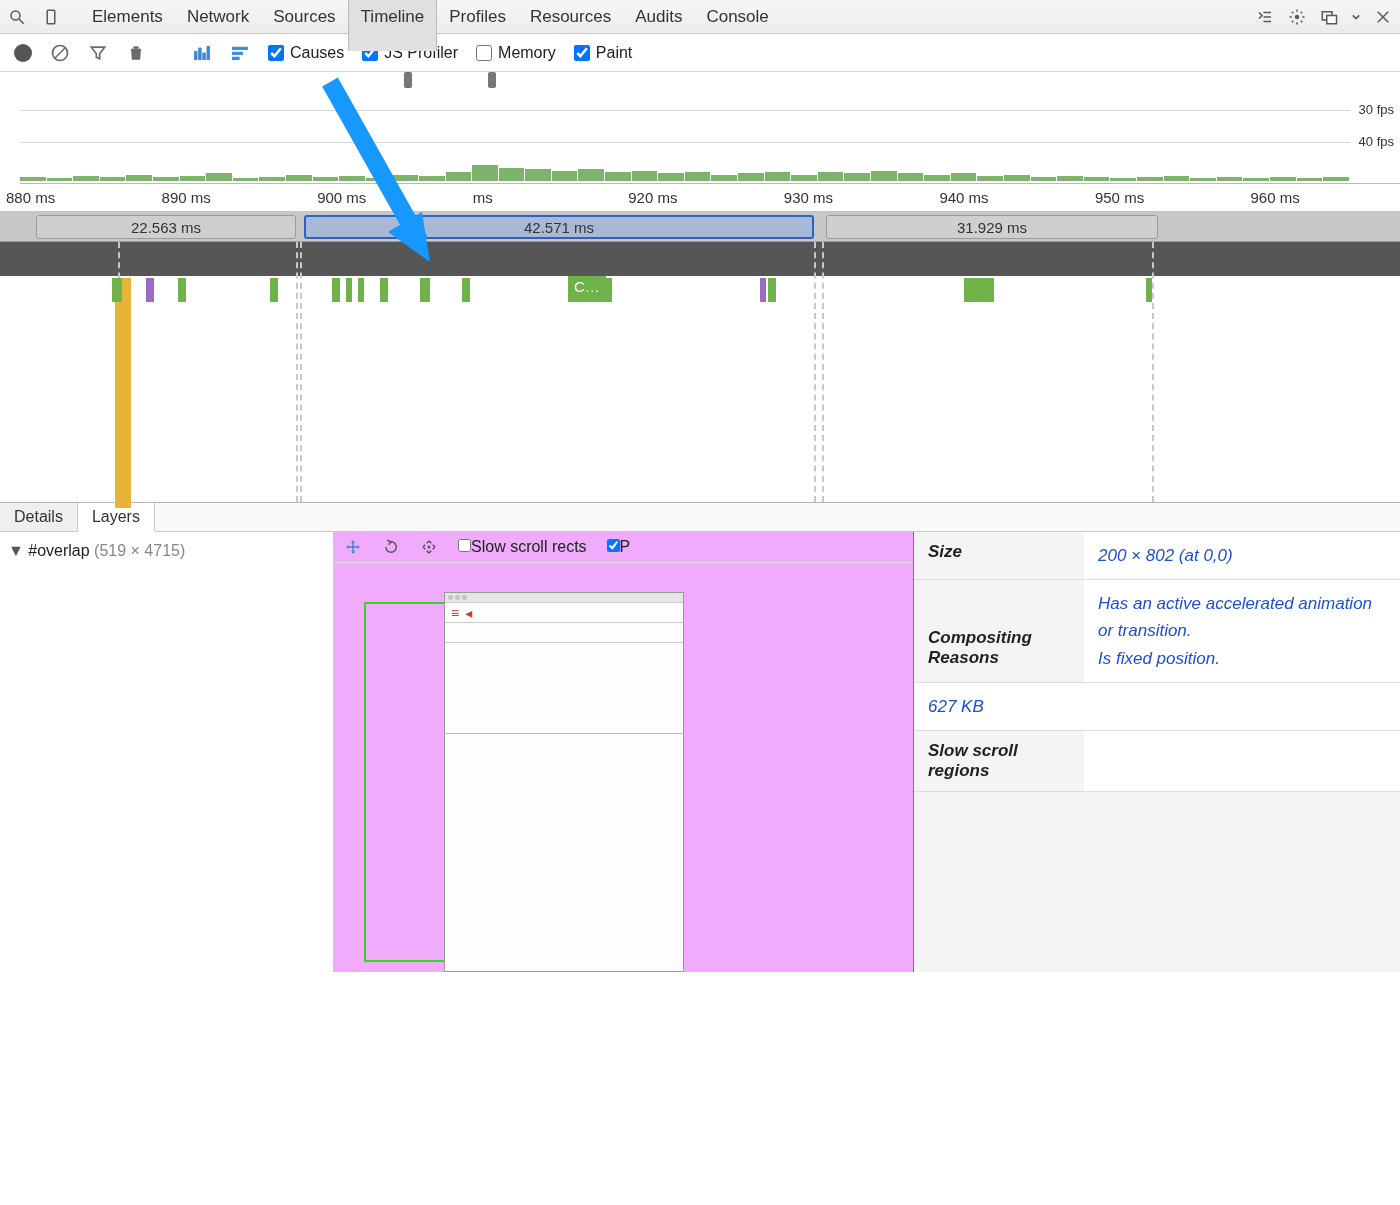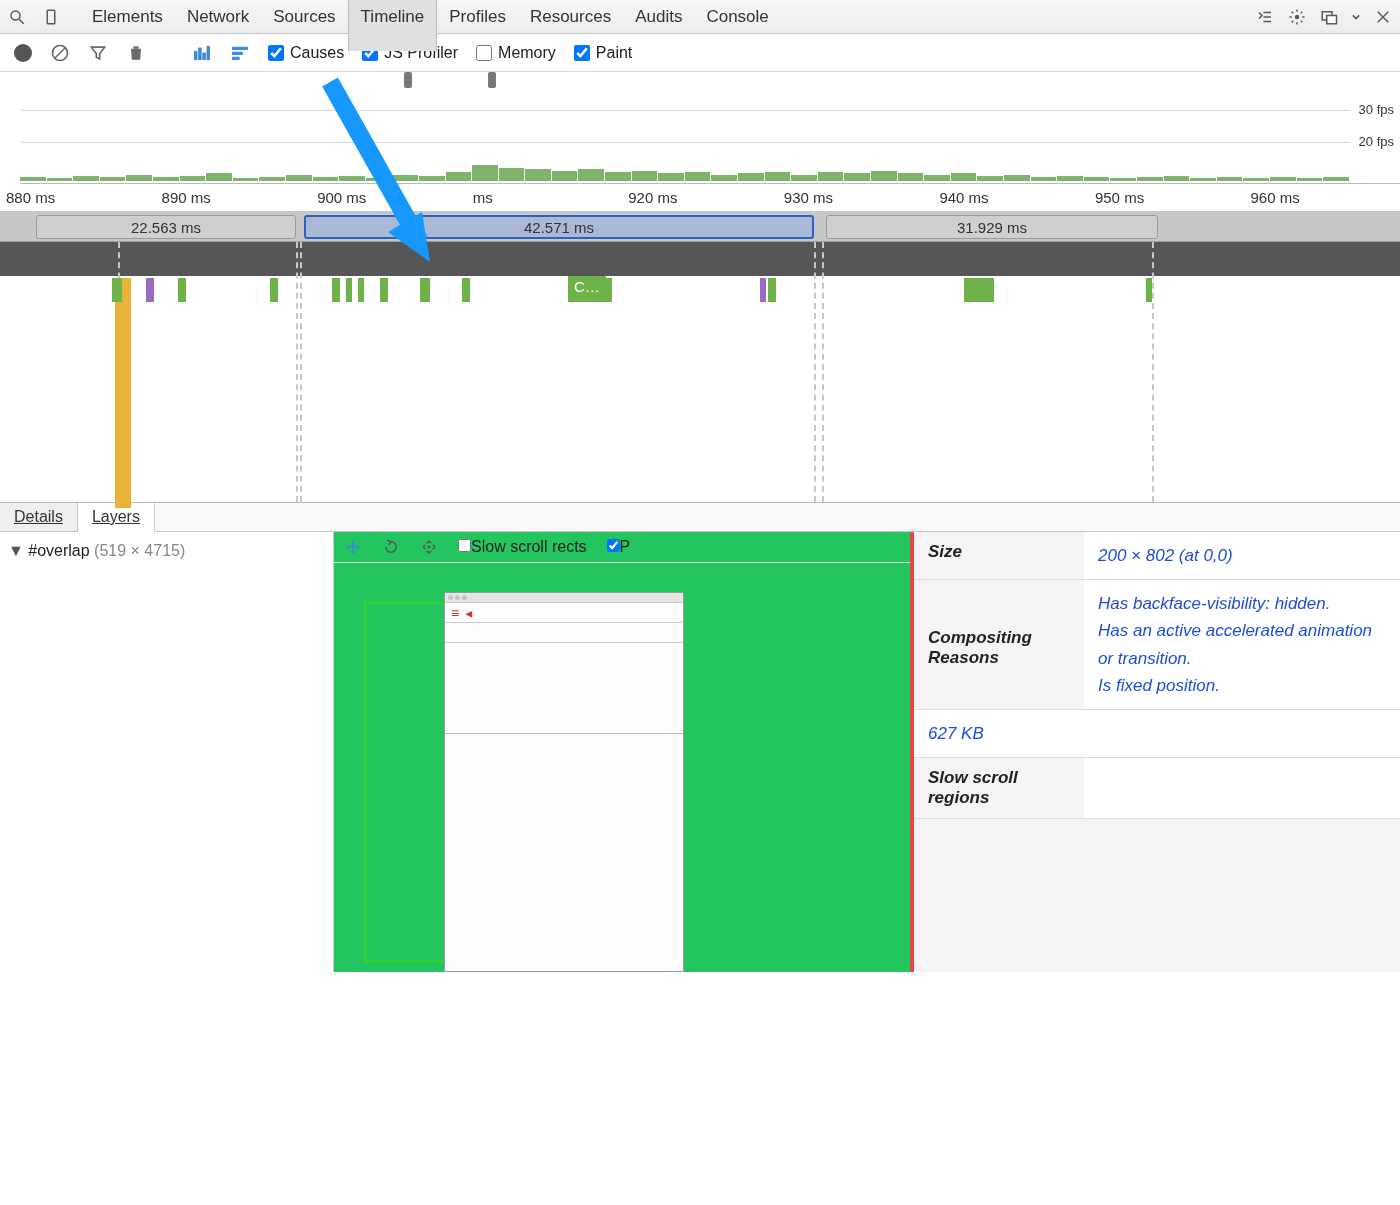--- a/index.html
+++ b/index.html
@@ -131,21 +131,20 @@
     display:flex;
     background:#fafafa;
     border-bottom:1px solid #c7c7c7;
   }
   .bottom-tabs .btab {
     padding:5px 14px;
     font-size:16px;
     border-right:1px solid #c7c7c7;
     color:#333; background:#efefef;
     cursor:pointer;
-    text-decoration:underline;
   }
   .bottom-tabs .btab.active { background:#fff; border-bottom:1px solid #fff; margin-bottom:-1px; }
 
   .bottom-body { display:flex; height: 440px; }
 
   
   .tree {
     width: 334px;
     border-right:1px solid #c7c7c7;
     padding:6px 8px;
@@ -155,22 +154,22 @@
     overflow:hidden;
   }
   .tree .root::before { content:"▼ "; color:#555; }
   .tree .dim { color:#888; }
   .tree .child { padding-left:22px; white-space:nowrap; overflow:hidden; text-overflow:ellipsis; }
 
   
   .preview {
     flex:1;
     position:relative;
-    border-right:4px solid #ef4444;
-    background:#22c55e;
+    border-right:1px solid #ef4444;
+    background:#f0abfc;
   }
   .preview-toolbar {
     display:flex; align-items:center; gap:20px;
     padding:6px 10px;
     border-bottom:1px solid #dcdcdc;
     font-size:16px;
   }
   .preview-toolbar .blue-ico svg { fill:#3b87d9; }
   .preview-canvas {
     position:absolute; left:30px; top:60px; right:20px; bottom:10px;
@@ -318,21 +317,21 @@
       <span>Paint</span>
     </label>
 </div>
 
 <div class="overview">
   <div class="marker" style="left:384px"></div>
   <div class="marker" style="left:468px"></div>
   <div class="fps-line l30"></div>
   <div class="fps-line l60"></div>
   <div class="fps-label fps30">30 fps</div>
-  <div class="fps-label fps60">20 fps</div>
+  <div class="fps-label fps60">40 fps</div>
   <div class="bars" id="ovbars" style="align-items: flex-end;">
       <span style="height: 3.9px; align-self: flex-end;"></span>
       <span style="height: 2.6px; align-self: flex-end;"></span>
       <span style="height: 5.2px; align-self: flex-end;"></span>
       <span style="height: 3.9px; align-self: flex-end;"></span>
       <span style="height: 6.5px; align-self: flex-end;"></span>
       <span style="height: 3.9px; align-self: flex-end;"></span>
       <span style="height: 5.2px; align-self: flex-end;"></span>
       <span style="height: 7.8px; align-self: flex-end;"></span>
       <span style="height: 2.6px; align-self: flex-end;"></span>
@@ -485,21 +484,20 @@
     </div>
 
     <div class="props">
       <div class="prow">
         <div class="pkey">Size</div>
         <div class="pval">200 × 802 (at 0,0)</div>
       </div>
       <div class="prow">
         <div class="pkey" style="padding-top:48px">Compositing Reasons</div>
         <div class="pval" id="comp-lines">
-            <div>Has backface-visibility: hidden.</div>
             <div>Has an active accelerated animation or transition.</div>
             <div>Is fixed position.</div>
           </div>
       </div>
       <div class="prow">
         <div class="pval">627 KB</div>
       </div>
       <div class="prow">
         <div class="pkey">Slow scroll regions</div>
         <div class="pval"></div>

